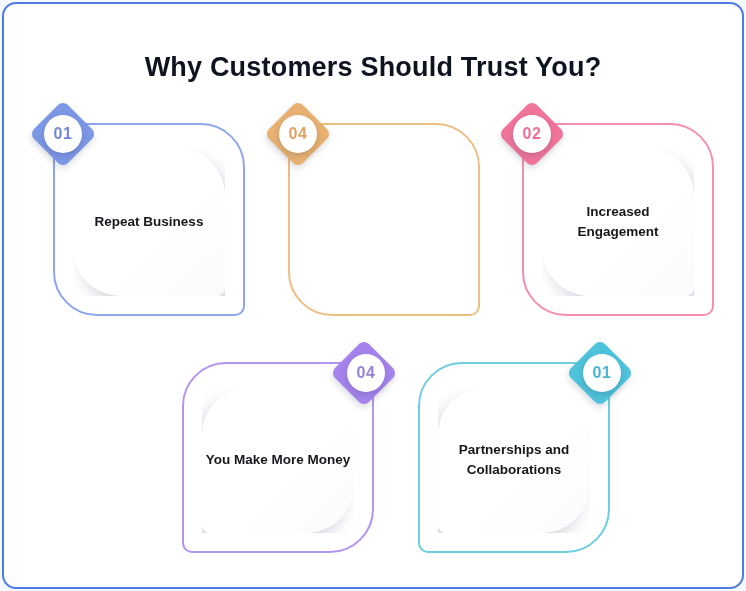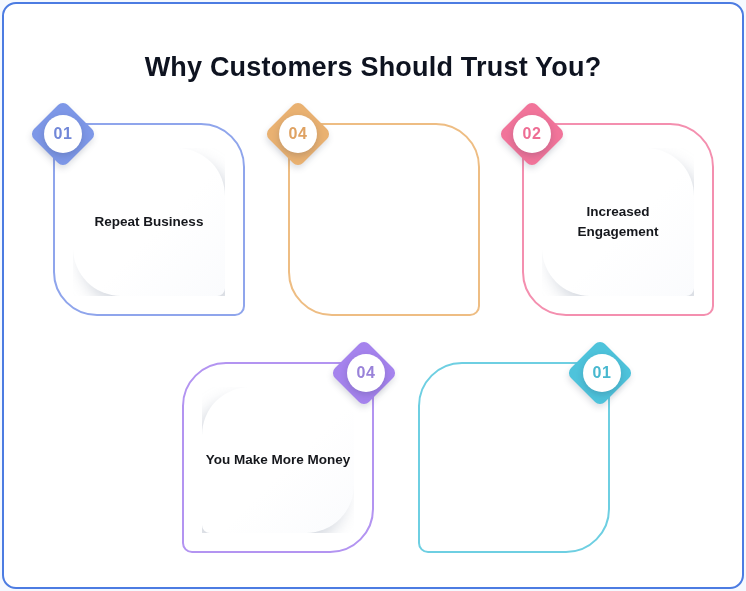--- a/index.html
+++ b/index.html
@@ -110,17 +110,20 @@
     <div class="label">You Make More Money</div>
   </div>
   <div class="diamond"></div>
   <div class="circle">
     <span class="num">04</span>
   </div>
 </div>
 
 <div class="card pos-5 right-badge" style="--accent: #4EC3DB; --outline: #6ECFE2; --numcol: #48B8CF;">
   <div class="outline"></div>
+  <div class="inner">
+    <div class="label">Partnerships and Collaborations</div>
+  </div>
   <div class="diamond"></div>
   <div class="circle">
     <span class="num">01</span>
   </div>
 </div>
 
 </body></html>

